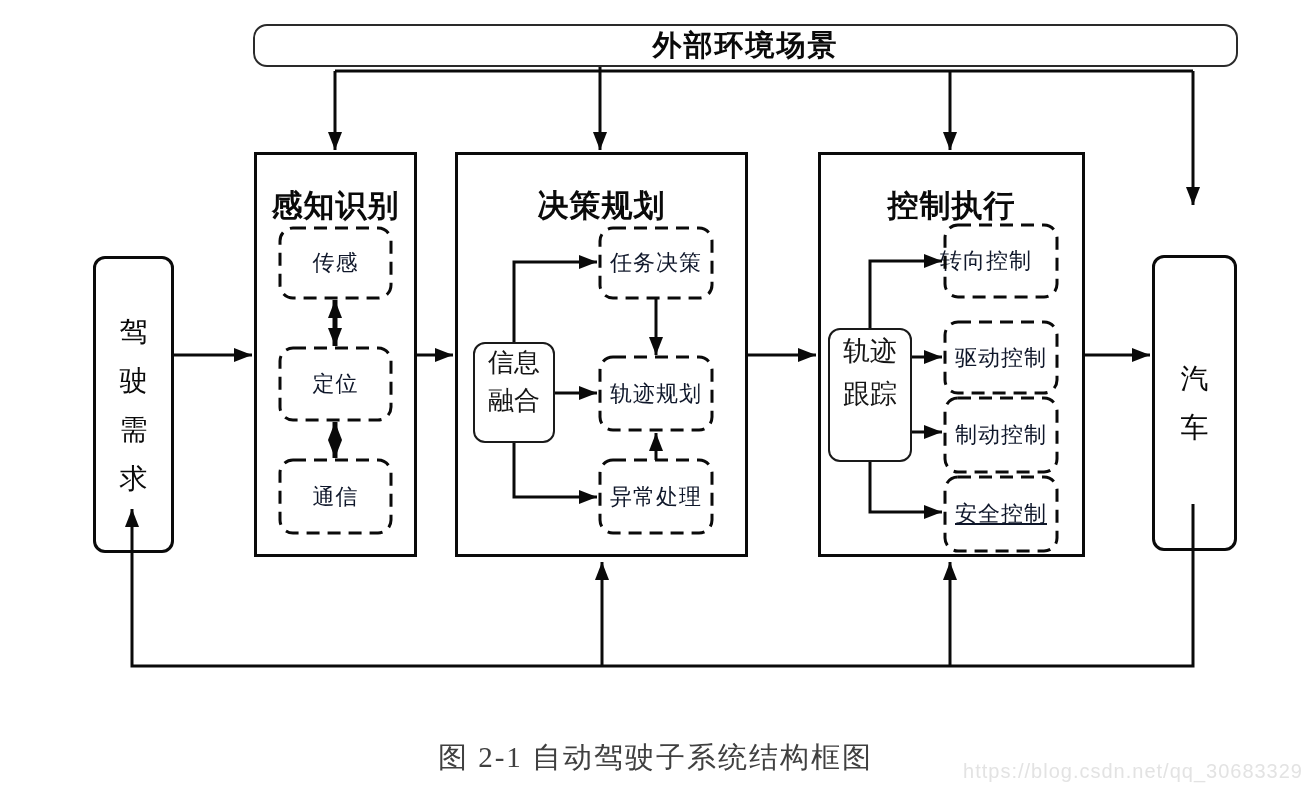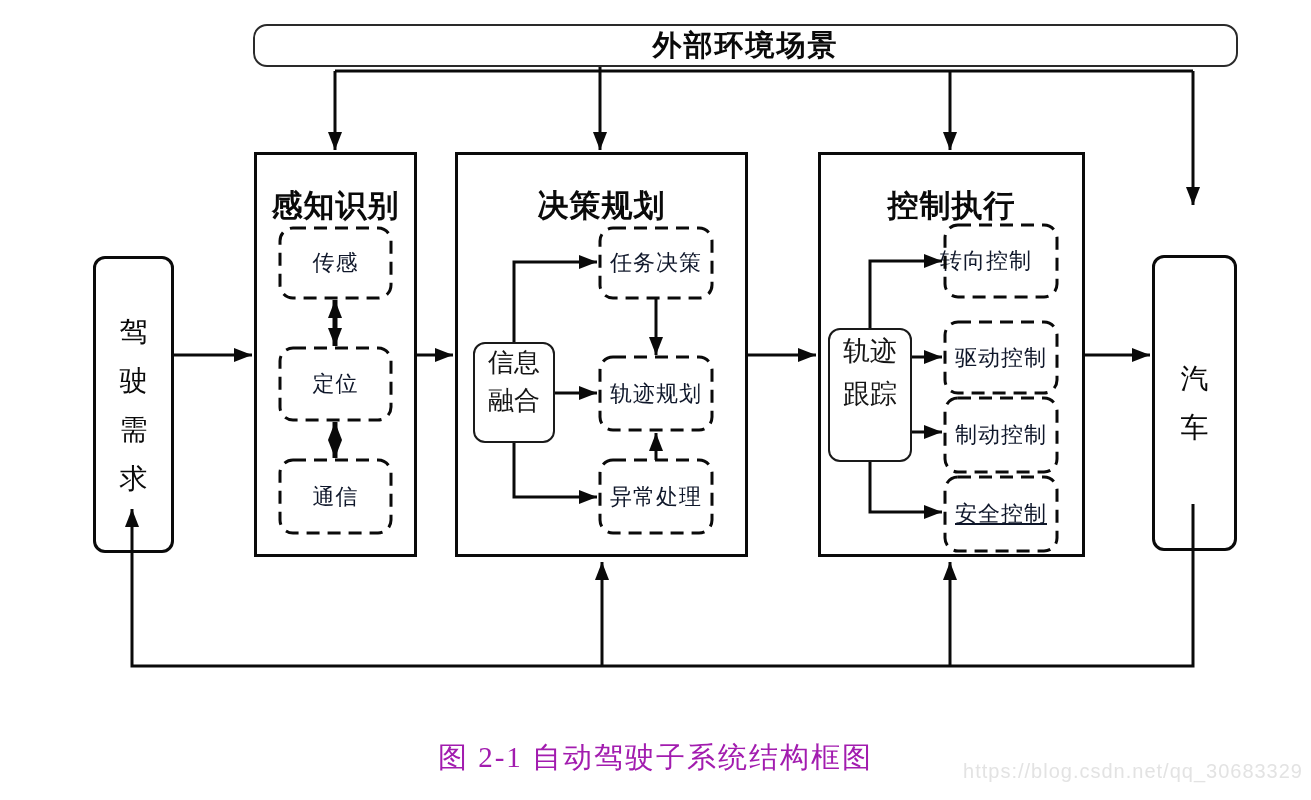--- a/index.html
+++ b/index.html
@@ -7,21 +7,21 @@
   .canvas{position:relative;width:1311px;height:800px;background:#ffffff;overflow:hidden;}
   .node{position:absolute;box-sizing:border-box;display:flex;align-items:center;justify-content:center;text-align:center;background:#ffffff;}
   .rounded-solid{border:3px solid #0a0a0a;border-radius:12px;margin-top:48px;}
   .vtext{width:1.15em;word-break:break-all;line-height:1.75;font-size:28px;}
   .section{position:absolute;box-sizing:border-box;border:3px solid #0a0a0a;background:#ffffff;}
   .section-title{position:absolute;left:0;right:0;top:6px;text-align:center;font-weight:700;font-size:31px;letter-spacing:1px;margin-top:24px;}
   .dash-label{position:absolute;display:flex;align-items:center;justify-content:center;font-size:22px;letter-spacing:1px;color:#0f172a;}
   .mini-solid{position:absolute;box-sizing:border-box;border:2px solid #1a1a1a;border-radius:12px;background:#ffffff;display:flex;align-items:flex-start;justify-content:center;font-size:26px;color:#151515;}
   .mini-solid .wrap2{width:2.05em;word-break:break-all;line-height:1.45;text-align:center;}
   .topbox{position:absolute;box-sizing:border-box;border:2px solid #2a2a2a;border-radius:14px;background:#ffffff;display:flex;align-items:center;justify-content:center;font-weight:700;font-size:29px;letter-spacing:2px;}
-  .caption{position:absolute;left:0;right:0;top:738px;text-align:center;font-family:"Liberation Serif","DejaVu Serif",serif;font-size:29px;color:#a21caf;letter-spacing:2px;}
+  .caption{position:absolute;left:0;right:0;top:738px;text-align:center;font-family:"Liberation Serif","DejaVu Serif",serif;font-size:29px;color:#404040;letter-spacing:2px;}
   .watermark{position:absolute;right:8px;top:760px;font-size:20px;color:#e3e3e3;letter-spacing:1px;}
   svg.connectors{position:absolute;left:0;top:0;pointer-events:none;}
   svg.connectors path,svg.connectors rect{fill:none;stroke:#0a0a0a;}
   .thin{stroke-width:3px;}
   .thick{stroke-width:5px;}
   .dashedrect{stroke-width:3px;stroke-dasharray:13 8;}
 </style>
 </head>
 <body>
 

